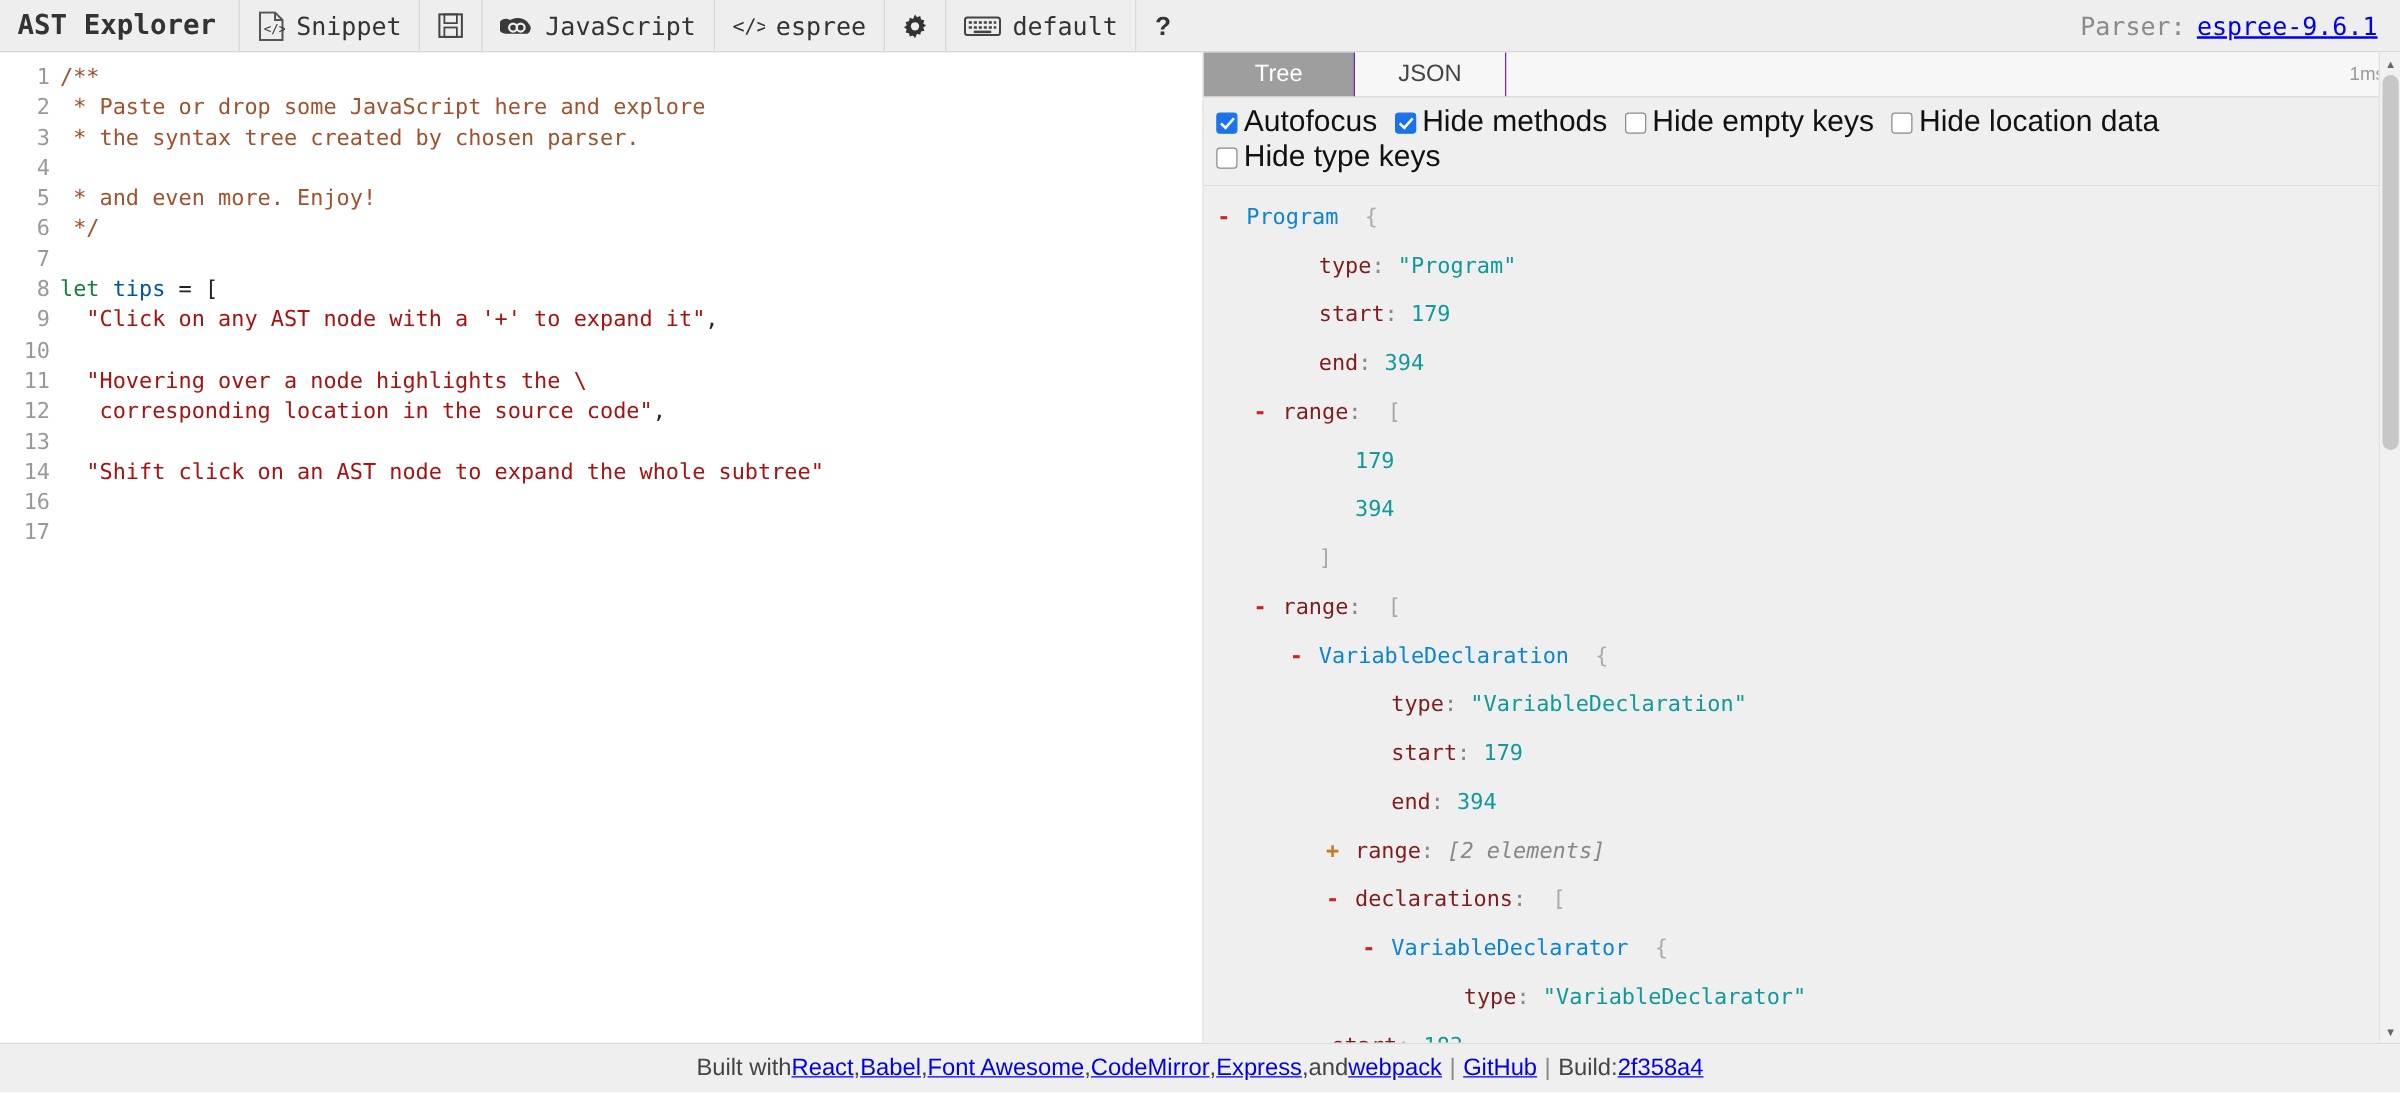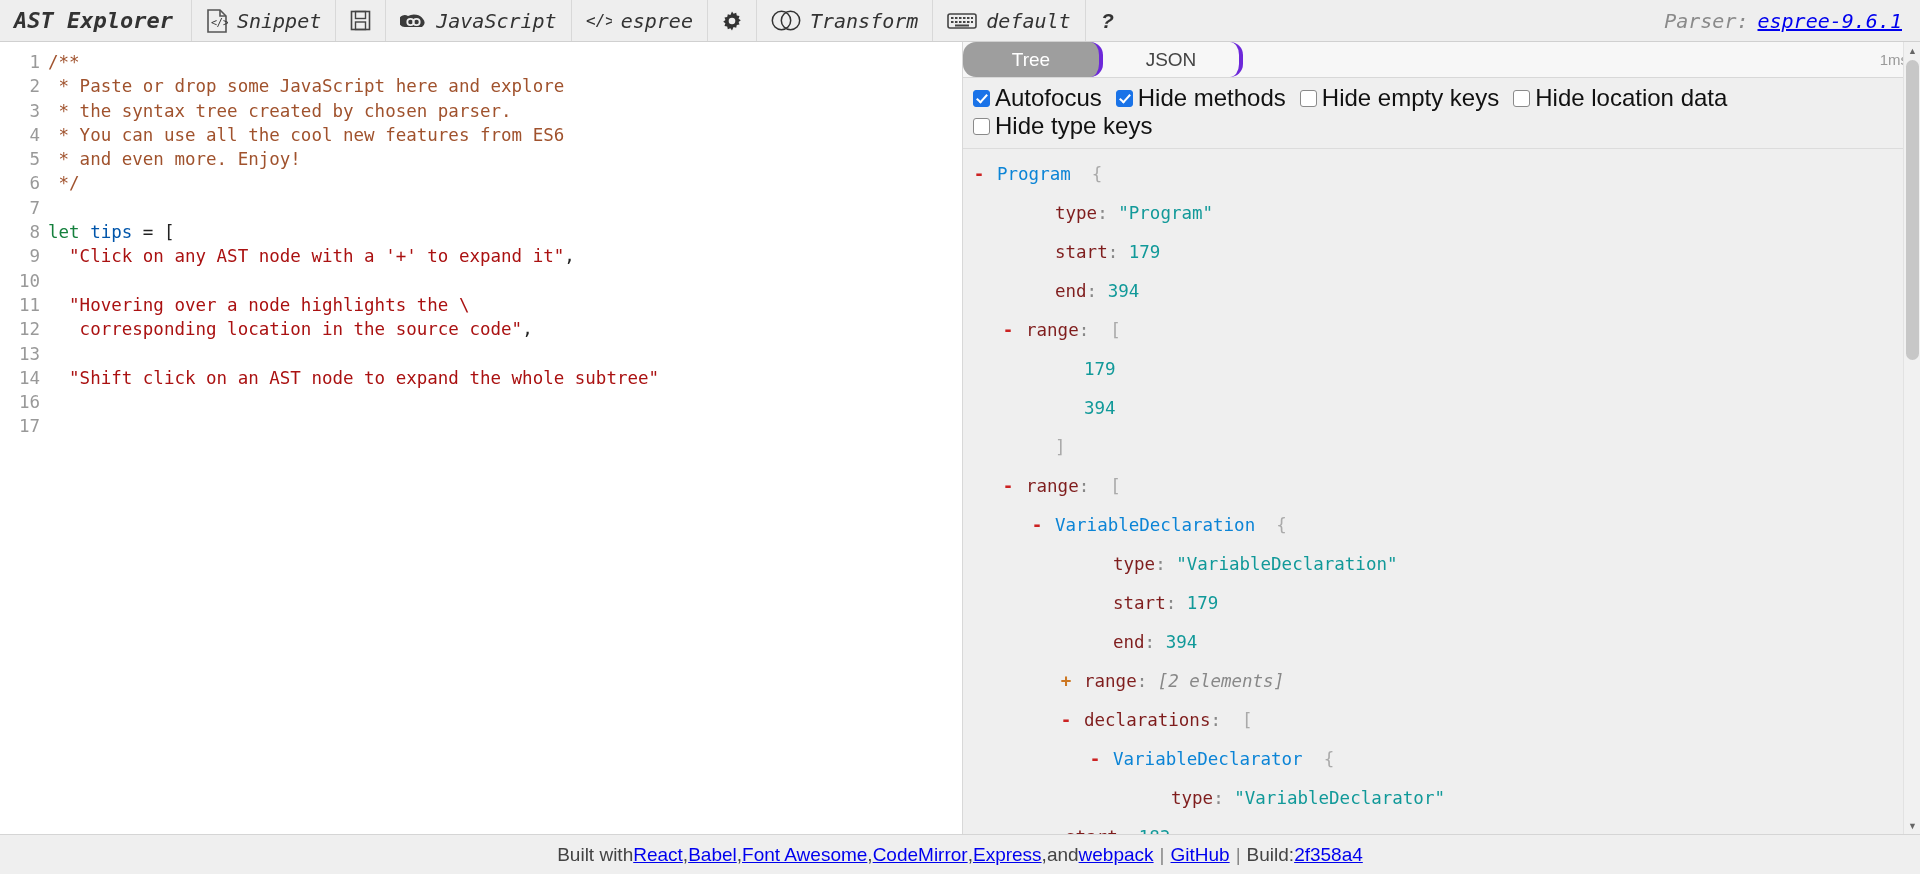--- a/index.html
+++ b/index.html
@@ -18,21 +18,20 @@
 
   
   .toolbar {
     height: 42px;
     flex: 0 0 42px;
     background: #eeeeee;
     border-bottom: 1px solid #d0d0d0;
     display: flex;
     align-items: stretch;
     font-family: "DejaVu Sans Mono", monospace;
-    font-style: italic;
   }
   .tb-brand {
     display: flex; align-items: center;
     padding: 0 18px 0 14px;
     font-size: 22px;
     font-weight: bold;
     color: #333;
     letter-spacing: 0px;
     border-right: 1px solid #d8d8d8;
     white-space: nowrap;
@@ -116,26 +115,25 @@
     height: 36px;
     flex: 0 0 36px;
     display: flex;
     align-items: stretch;
     background: #f7f7f7;
     border-bottom: 1px solid #d8d8d8;
     position: relative;
   }
   .ast-tab {
     display: flex; align-items: center; justify-content: center;
-    width: 140px;
+    width: 121px;
     font-size: 19px;
     color: #444;
     cursor: pointer;
-    border-right: 4px solid #6d28d9;
-    border-radius: 13px;
+    border-right: 1px solid #6d28d9;
   }
   .ast-tab.active {
     background: #9e9e9e;
     color: #ffffff;
   }
   .ast-time {
     margin-left: auto;
     display: flex; align-items: center;
     padding-right: 12px;
     font-size: 15px;
@@ -310,30 +308,20 @@
 
     <div class="tb-item">
       <span class="tb-icon">
         <svg width="20" height="20" viewBox="0 0 20 20">
             <path d="M10 0.5 l1.6 2.2 2.6-0.9 0.6 2.7 2.7 0.6-0.9 2.6 2.2 1.6-2.2 1.6 0.9 2.6-2.7 0.6-0.6 2.7-2.6-0.9L10 19.5 8.4 17.3 5.8 18.2 5.2 15.5 2.5 14.9 3.4 12.3 1.2 10.7 3.4 9.1 2.5 6.5 5.2 5.9 5.8 3.2 8.4 4.1z" fill="#333"></path>
             <circle cx="10" cy="10" r="3.3" fill="#eee"></circle>
           </svg>
       </span>
     </div>
 
-    <div class="tb-item">
-      <span class="tb-icon">
-        <svg width="30" height="21" viewBox="0 0 30 21">
-            <circle cx="10.5" cy="10.5" r="9.2" fill="none" stroke="#333" stroke-width="1.5"></circle>
-            <circle cx="19.5" cy="10.5" r="9.2" fill="none" stroke="#333" stroke-width="1.5"></circle>
-            <path d="M15 1.7 a9.2 9.2 0 0 1 0 17.6 a9.2 9.2 0 0 0 0 -17.6" fill="#333"></path>
-          </svg>
-      </span>
-      <span>Transform</span>
-    </div>
 
     <div class="tb-item">
       <span class="tb-icon">
         <svg width="30" height="20" viewBox="0 0 30 20">
             <rect x="1" y="3" width="28" height="14" rx="2" fill="none" stroke="#444" stroke-width="1.6"></rect>
             <g fill="#444">
               <rect x="4" y="6" width="2.5" height="2"></rect>
               <rect x="8" y="6" width="2.5" height="2"></rect>
               <rect x="12" y="6" width="2.5" height="2"></rect>
               <rect x="16" y="6" width="2.5" height="2"></rect>
@@ -367,21 +355,21 @@
       <a href="#">espree-9.6.1</a>
     </div>
   </div>
 
   <div class="main">
 
     <div class="editor" id="editor">
         <div class="code-line"><span class="ln">1</span><span class="ltext"><span class="tok-comment">/**</span></span></div>
         <div class="code-line"><span class="ln">2</span><span class="ltext"><span class="tok-comment"> * Paste or drop some JavaScript here and explore</span></span></div>
         <div class="code-line"><span class="ln">3</span><span class="ltext"><span class="tok-comment"> * the syntax tree created by chosen parser.</span></span></div>
-        <div class="code-line"><span class="ln">4</span><span class="ltext"><span class="tok-comment"> * You can use all the cool new features from ES6</span></span></div>
+        <div class="code-line"><span class="ln">4</span></div>
         <div class="code-line"><span class="ln">5</span><span class="ltext"><span class="tok-comment"> * and even more. Enjoy!</span></span></div>
         <div class="code-line"><span class="ln">6</span><span class="ltext"><span class="tok-comment"> */</span></span></div>
         <div class="code-line"><span class="ln">7</span><span class="ltext"></span></div>
         <div class="code-line"><span class="ln">8</span><span class="ltext"><span class="tok-kw">let</span><span class="tok-punc"> </span><span class="tok-var">tips</span><span class="tok-punc"> </span><span class="tok-op">=</span><span class="tok-punc"> </span><span class="tok-punc">[</span></span></div>
         <div class="code-line"><span class="ln">9</span><span class="ltext"><span class="tok-punc">  </span><span class="tok-str">"Click on any AST node with a '+' to expand it"</span><span class="tok-punc">,</span></span></div>
         <div class="code-line"><span class="ln">10</span><span class="ltext"></span></div>
         <div class="code-line"><span class="ln">11</span><span class="ltext"><span class="tok-punc">  </span><span class="tok-str">"Hovering over a node highlights the \</span></span></div>
         <div class="code-line"><span class="ln">12</span><span class="ltext"><span class="tok-str">   corresponding location in the source code"</span><span class="tok-punc">,</span></span></div>
         <div class="code-line"><span class="ln">13</span><span class="ltext"></span></div>
         <div class="code-line"><span class="ln">14</span><span class="ltext"><span class="tok-punc">  </span><span class="tok-str">"Shift click on an AST node to expand the whole subtree"</span></span></div>

